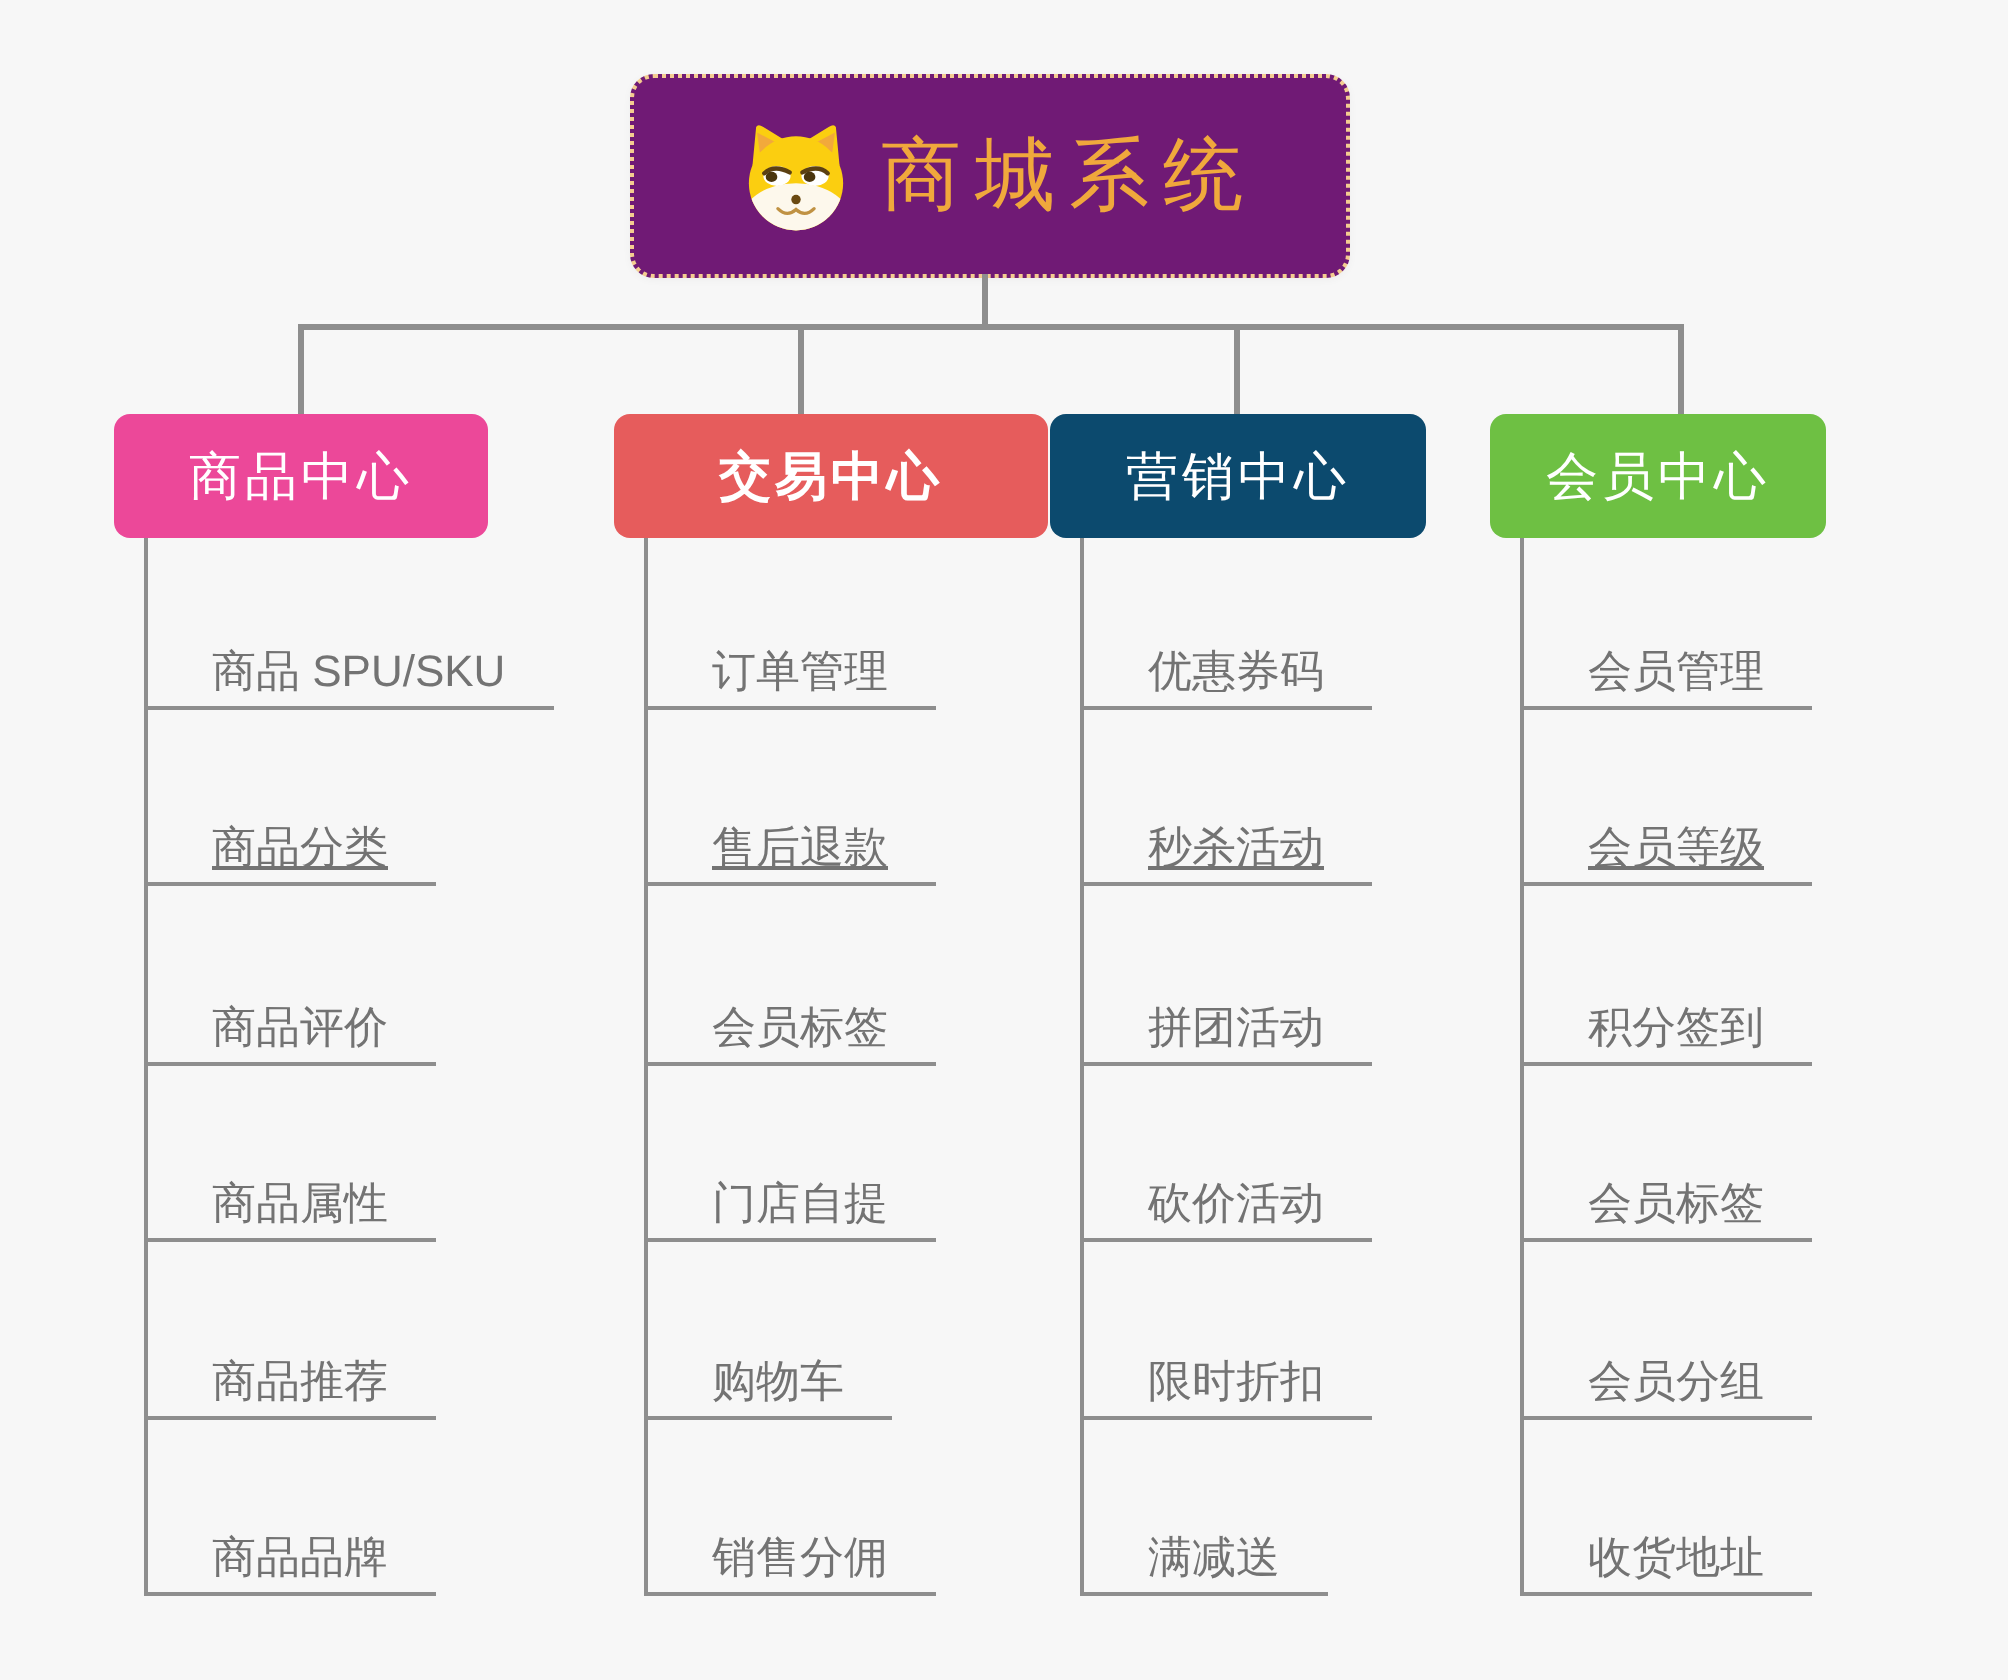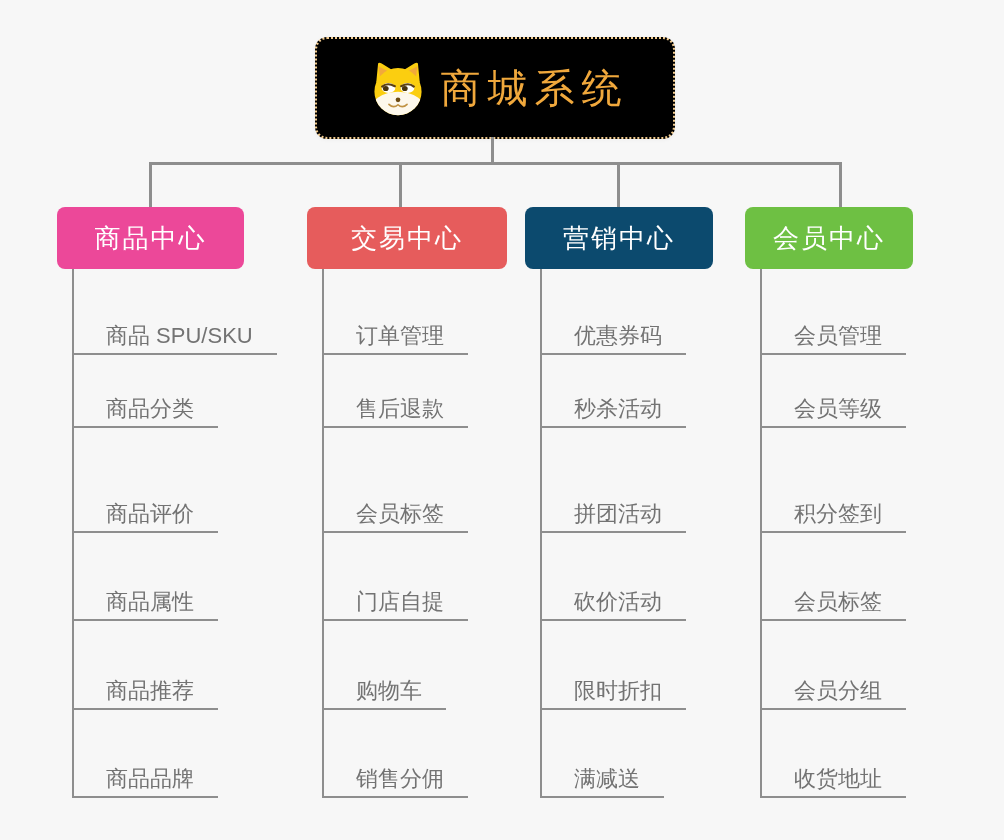--- a/index.html
+++ b/index.html
@@ -7,21 +7,21 @@
     width:1004px;height:840px;
     background:#f7f7f7;
     font-family:"Liberation Sans","DejaVu Sans",sans-serif;
     position:relative;overflow:hidden;
   }
   .canvas{position:absolute;inset:0;}
 
   
   .root-node{
     position:absolute;left:315px;top:37px;width:360px;height:102px;
-    background:#000000;border:2px dotted #f4cd90;border-radius:12px;
+    background:#701a75;border:2px dotted #f4cd90;border-radius:12px;
     box-sizing:border-box;
     display:flex;align-items:center;justify-content:center;gap:14px;
     box-shadow:0 1px 4px rgba(0,0,0,0.04);
   }
   .doge{width:58px;height:58px;display:block;flex:0 0 auto;}
   .root-title{
     font-size:40px;letter-spacing:7px;color:#f0a83c;
     white-space:nowrap;line-height:1;margin-right:-7px;
   }
 
@@ -42,35 +42,35 @@
   .col-2{left:525px;}
   .col-3{left:745px;}
 
   .branch-header{
     height:62px;border-radius:8px;
     display:flex;align-items:center;justify-content:center;
     color:#ffffff;font-size:26px;letter-spacing:2px;
     box-sizing:border-box;cursor:default;
   }
   .col-0 .branch-header{width:187px;}
-  .col-1 .branch-header{width:200px;}
+  .col-1 .branch-header{width:217px;font-weight:bold;}
   .col-2 .branch-header{width:188px;}
   .col-3 .branch-header{width:168px;}
 
   .spine{position:absolute;left:15px;top:62px;width:2px;height:529px;background:#8e8e8e;}
 
   .leaf{
     position:absolute;left:15px;
     display:inline-block;white-space:nowrap;
     font-size:22px;color:#737373;line-height:30px;
     padding:0 24px 2px 34px;
     border-bottom:2px solid #8e8e8e;
   }
   .leaf-r0{top:114px;}
-  .leaf-r1{top:187px;}
+  .leaf-r1{top:202px;text-decoration:underline;}
   .leaf-r2{top:292px;}
   .leaf-r3{top:380px;}
   .leaf-r4{top:469px;}
   .leaf-r5{top:557px;}
 </style>
 </head>
 <body>
 
 <div class="canvas">
 

